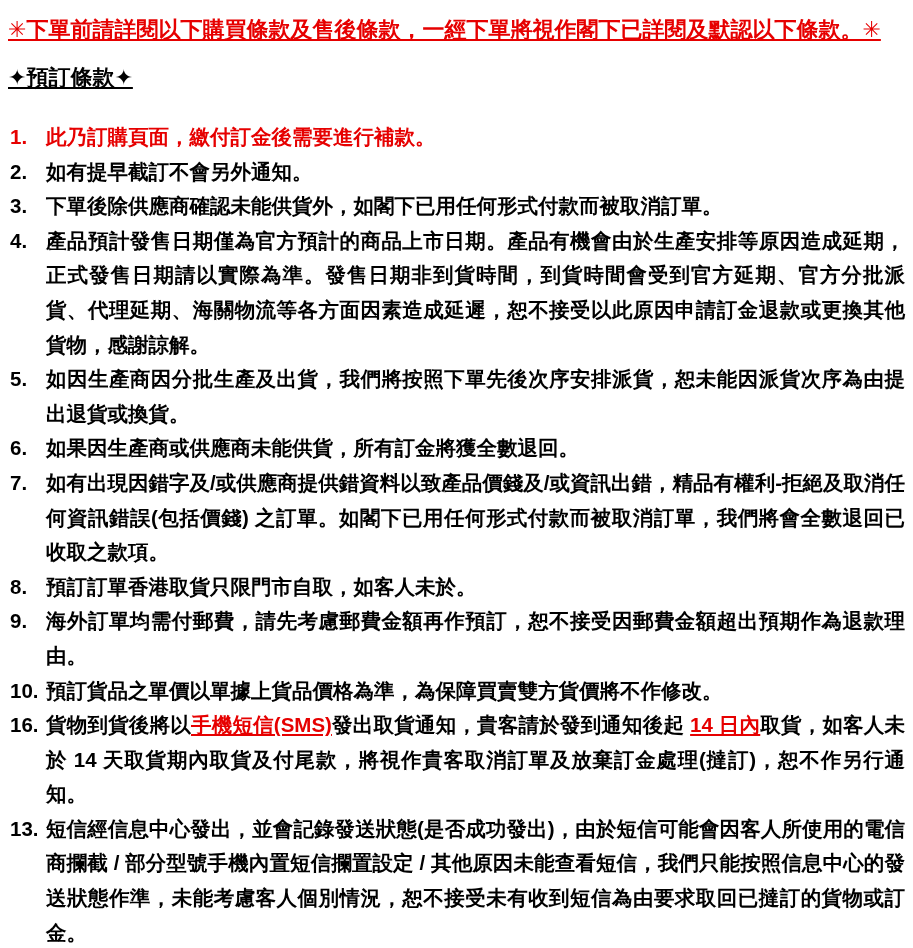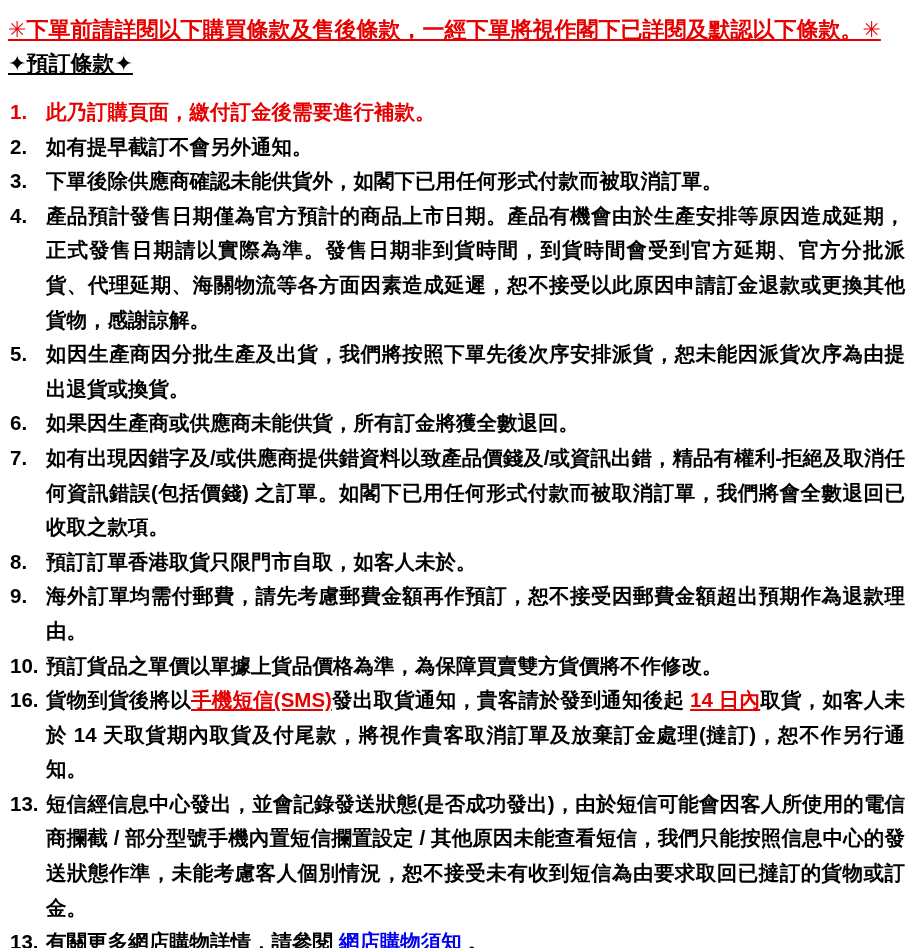--- a/index.html
+++ b/index.html
@@ -19,29 +19,30 @@
     padding: 13px 8px 0 8px;
     font-family: "Liberation Sans", "DejaVu Sans", sans-serif;
     font-weight: 700;
     color: #000000;
   }
   .header-notice {
     color: var(--red, #e60000);
     font-size: 22px;
     line-height: 34px;
     text-decoration: underline;
+    margin-bottom: 14px;
     white-space: nowrap;
   }
   .section-title {
     color: #000000;
     font-size: 22px;
     line-height: 34px;
     text-decoration: underline;
     display: inline-block;
-    margin-bottom: 14px;
+    margin-bottom: 25px;
   }
   ol.terms {
     list-style: none;
     margin: 0;
     padding: 0;
     font-size: 20.5px;
     line-height: 34.6px;
   }
   .term {
     position: relative;

